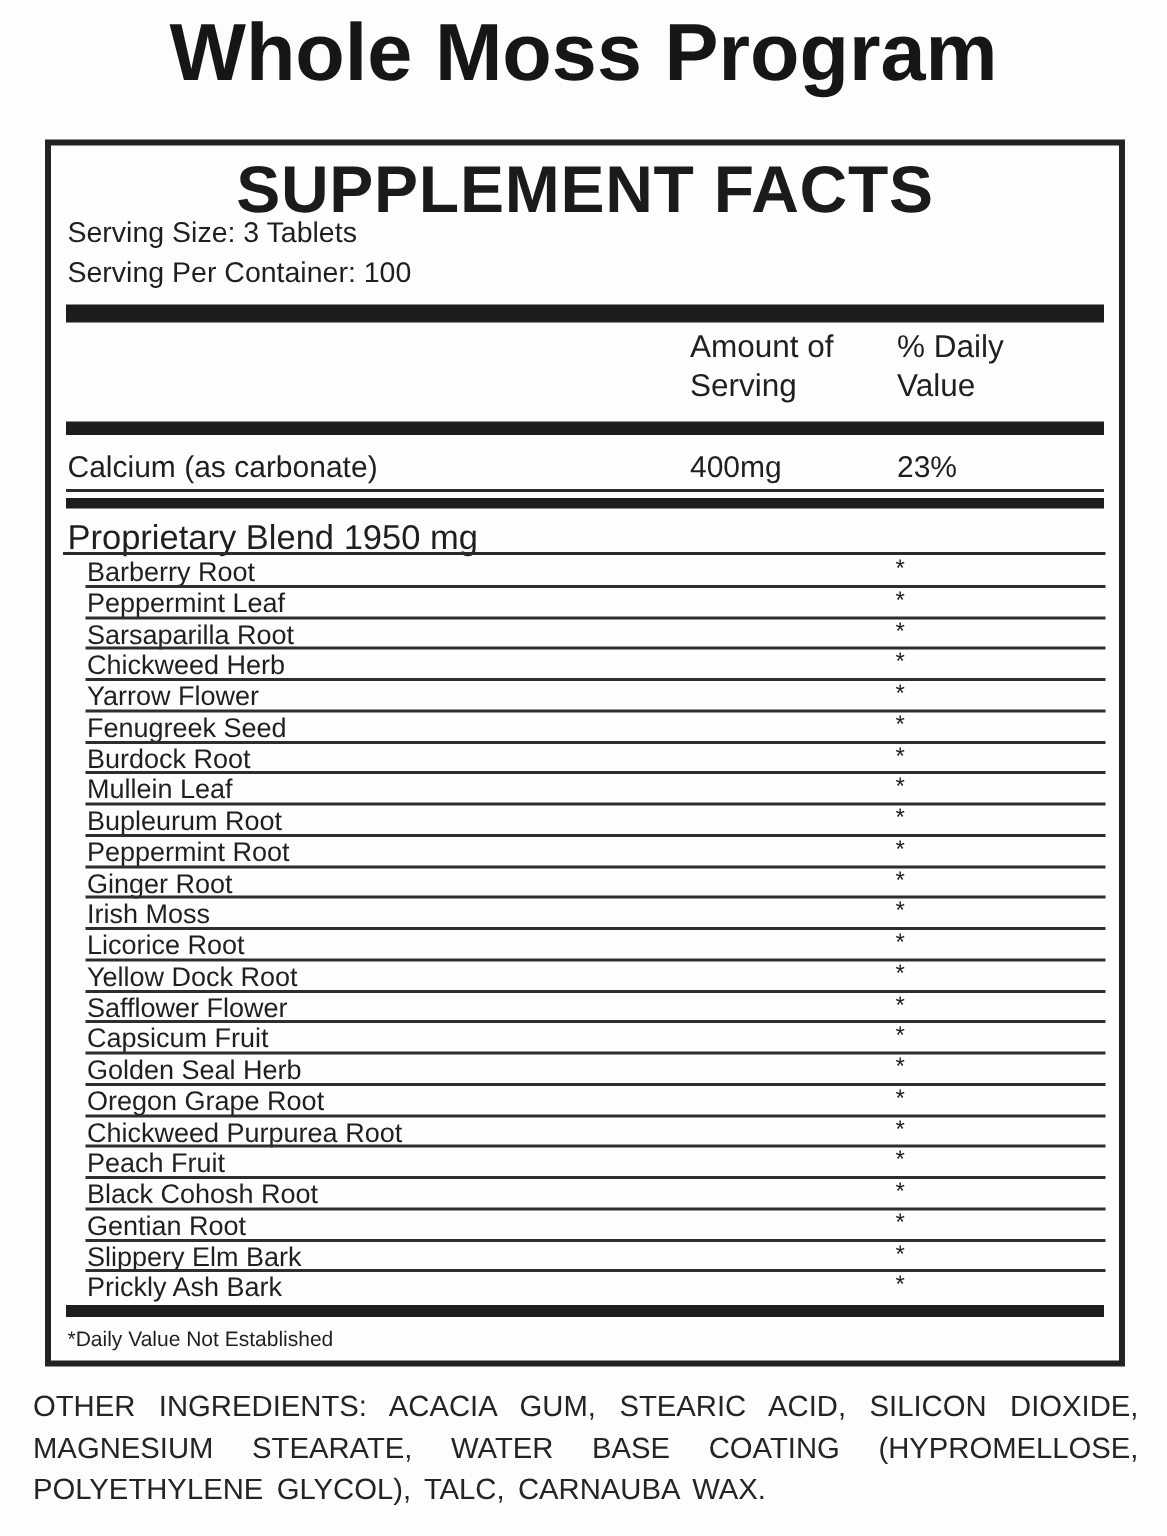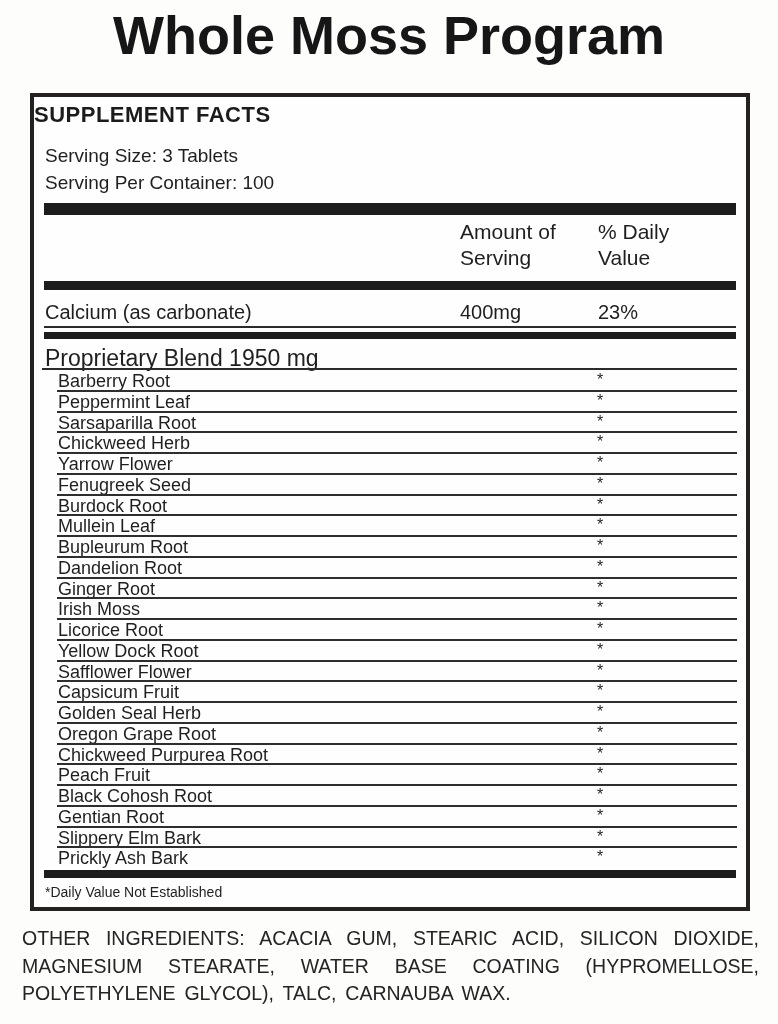--- a/index.html
+++ b/index.html
@@ -29,22 +29,22 @@
     left: 30px; top: 93px;
     width: 720px; height: 818px;
     border: 4px solid #252120;
     background: #fefefe;
   }
   .panel-inner { position: absolute; inset: 0; }
 
   .sf-heading {
     position: absolute;
     top: 5px; left: 0; width: 100%;
-    text-align: left;
-    font-size: 22px;
+    text-align: center;
+    font-size: 44px;
     font-weight: bold;
     letter-spacing: 0.5px;
     color: #1b1b1b;
   }
   .serving-size    { position: absolute; left: 11px; top: 48px;  font-size: 19px; }
   .serving-count   { position: absolute; left: 11px; top: 75px;  font-size: 19px; }
 
   .bar { position: absolute; left: 10px; width: 692px; background: #1d1d1d; }
   .bar-1 { top: 106px; height: 12px; }
   .bar-2 { top: 184px; height: 9px; }
@@ -187,21 +187,21 @@
         </div>
           <div class="ing-row">
           <span class="ing-name">Mullein Leaf</span>
           <span class="ing-dv">*</span>
         </div>
           <div class="ing-row">
           <span class="ing-name">Bupleurum Root</span>
           <span class="ing-dv">*</span>
         </div>
           <div class="ing-row">
-          <span class="ing-name">Dandelion Root</span>
+          <span class="ing-name">Peppermint Root</span>
           <span class="ing-dv">*</span>
         </div>
           <div class="ing-row">
           <span class="ing-name">Ginger Root</span>
           <span class="ing-dv">*</span>
         </div>
           <div class="ing-row">
           <span class="ing-name">Irish Moss</span>
           <span class="ing-dv">*</span>
         </div>

